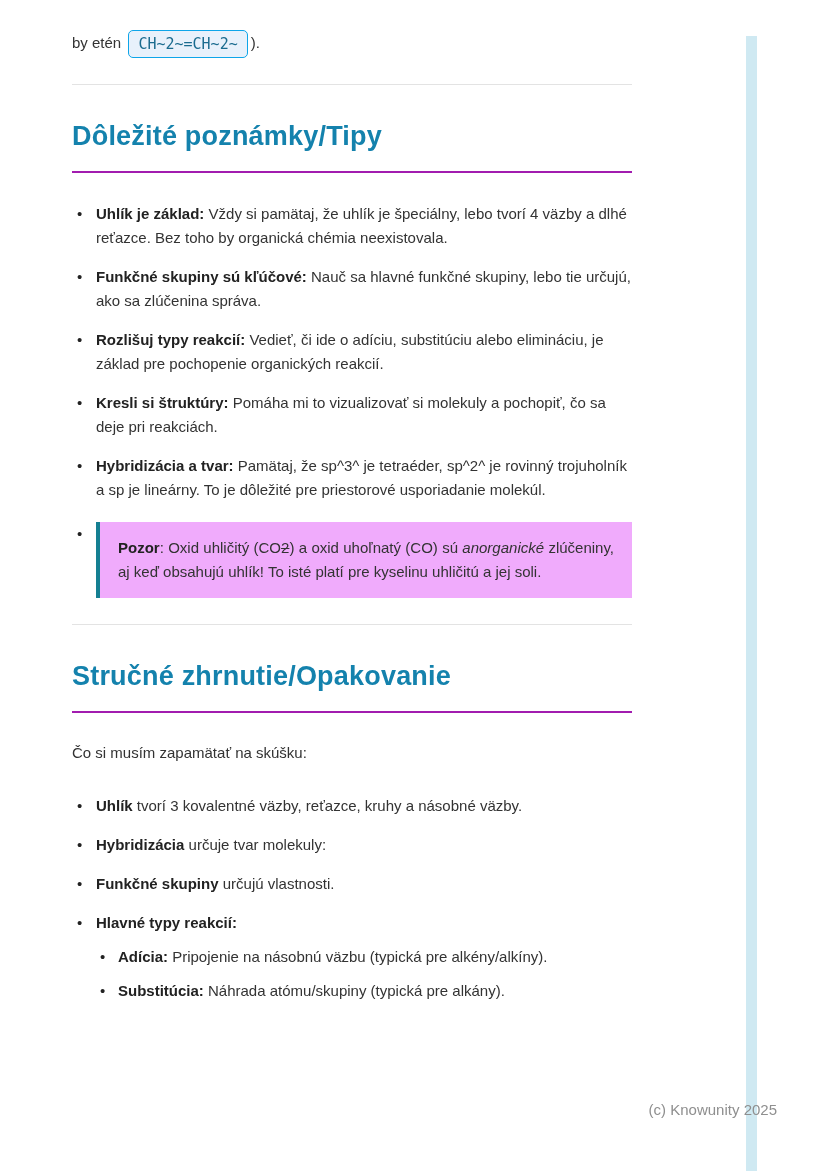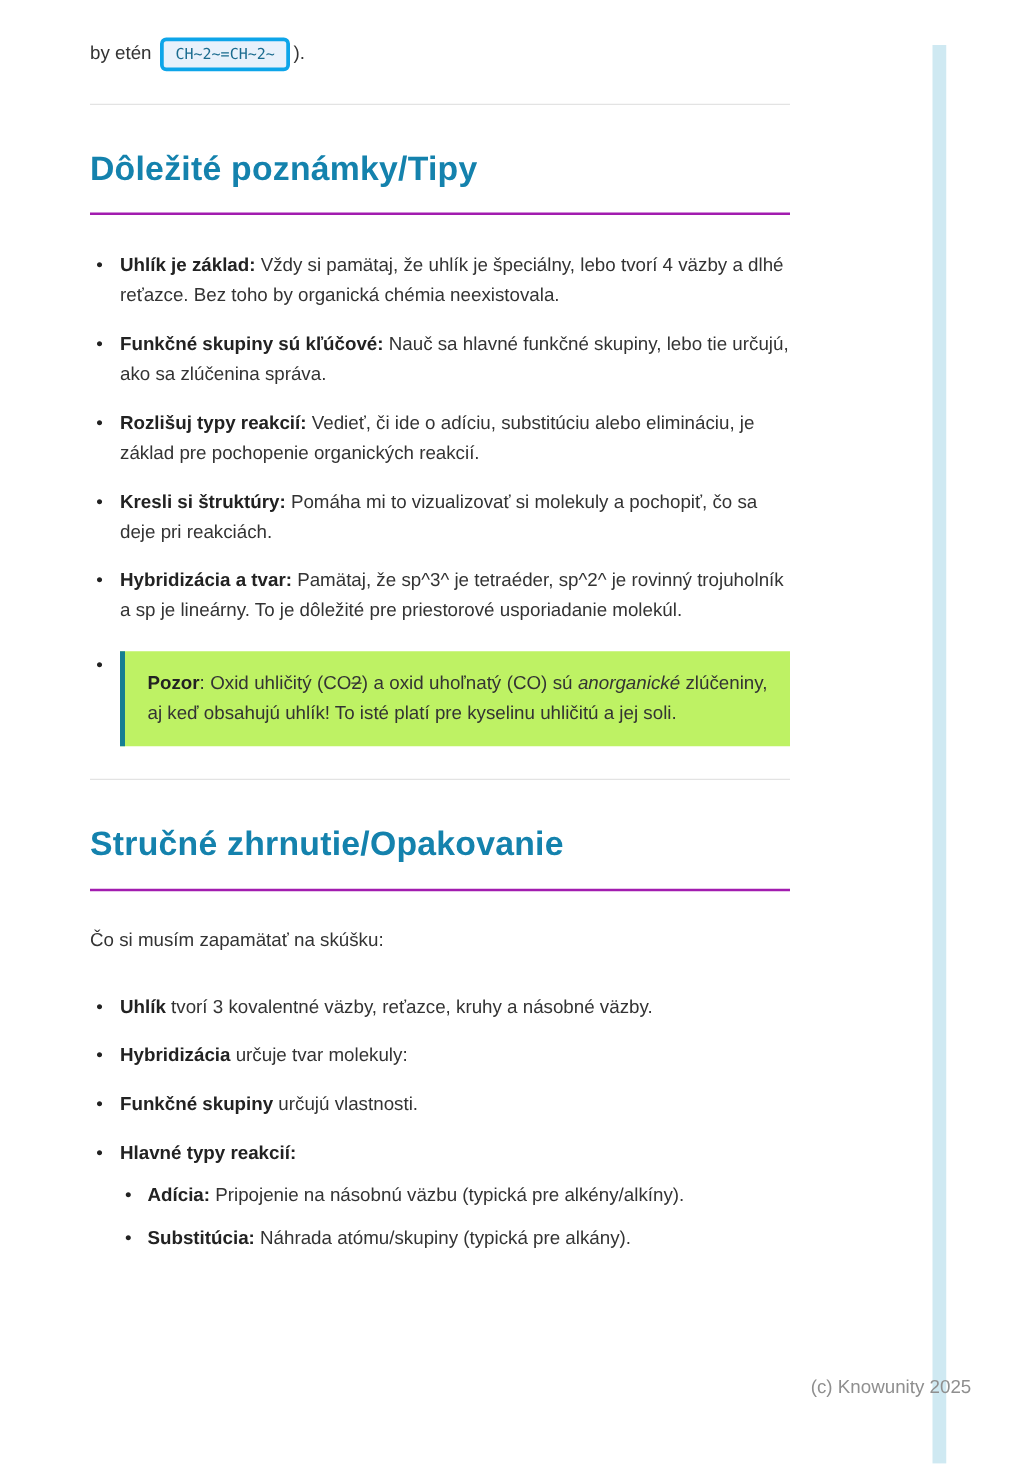--- a/index.html
+++ b/index.html
@@ -26,25 +26,25 @@
     left: 72px;
     top: 30px;
     width: 560px;
     font-size: 15px;
     line-height: 1.6;
   }
   .intro-line { color: #333; }
   .code-badge {
     display: inline-block;
     background: #e8f1fb;
-    border: 3px solid #0ea5e9;
+    border: 1px solid #0ea5e9;
     border-radius: 5px;
     padding: 1px 9px;
     font-family: "DejaVu Sans Mono", monospace;
-    font-size: 12px;
+    font-size: 15px;
     color: #1a6b8f;
     vertical-align: middle;
     margin: 0 3px;
   }
   .divider {
     border: none;
     border-top: 1px solid #e3e3e3;
     margin: 26px 0 0 0;
   }
   .section-title {
@@ -67,21 +67,21 @@
     position: absolute;
     left: 5px;
     top: 0;
     color: #222;
   }
   .b { font-weight: 700; color: #222; }
   .i { font-style: italic; }
   .strike { text-decoration: line-through; }
   .callout-item { margin-top: 20px; }
   .callout {
-    background: #bef264;
+    background: #f0abfc;
     border-left: 4px solid #157f92;
     padding: 14px 18px 14px 18px;
     text-align: justify;
     color: #333;
   }
   .para { margin-top: 28px; }
   .sub-list {
     list-style: none;
     margin-top: 10px;
   }

